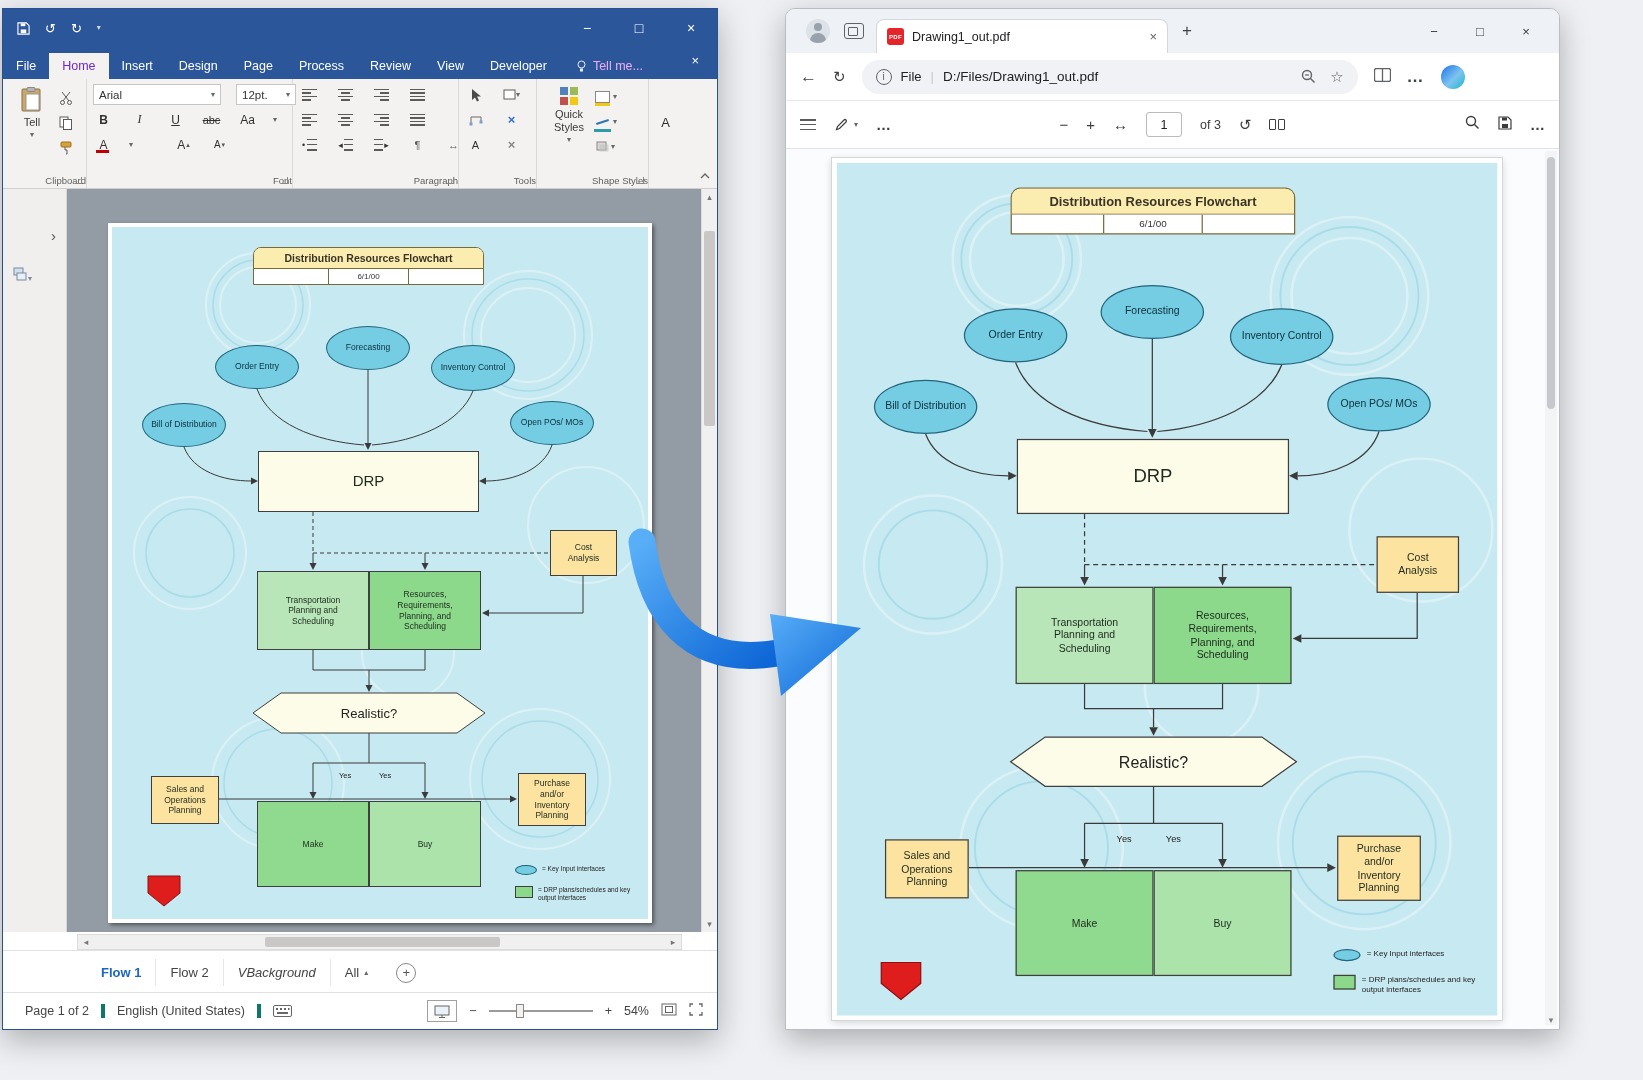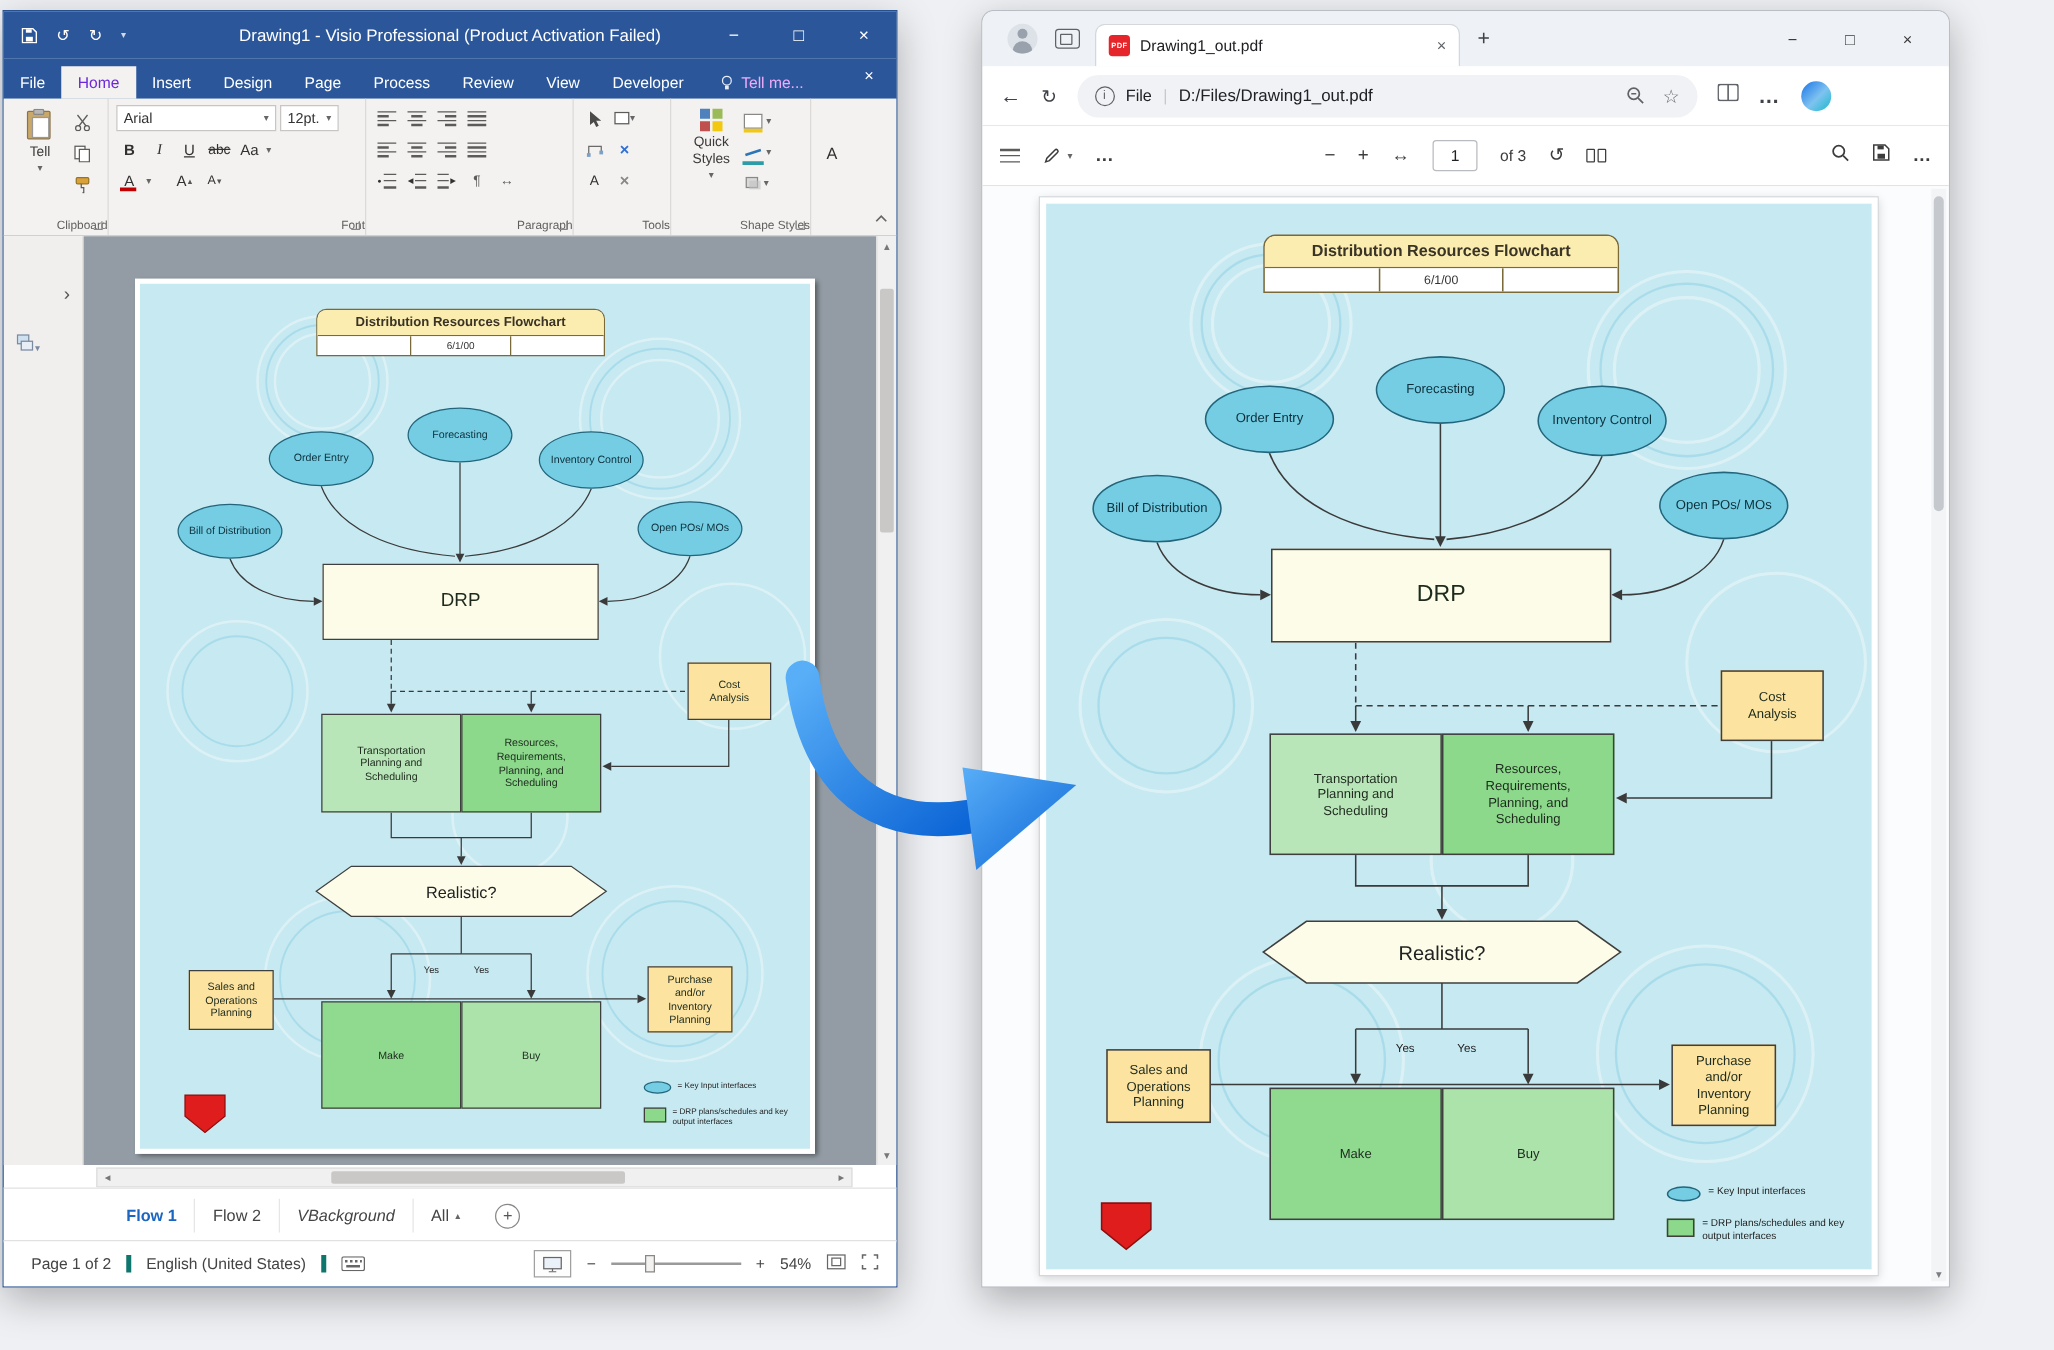--- a/index.html
+++ b/index.html
@@ -19,21 +19,21 @@
   .v-tab{padding:6px 13px;font-size:12.5px}
   .v-tab.active{background:#f3f2f1;color:#6d28d9}
   .tellme{display:flex;align-items:center;gap:6px;margin-left:16px;padding-bottom:6px;font-size:12.5px;color:#f0abfc}
   .v-tabs .corner-x{position:absolute;right:18px;top:6px;font-size:13px}
 
   .v-ribbon{height:110px;background:#f3f2f1;border-bottom:1px solid #d2d0ce;display:flex;position:relative}
   .grp{position:relative;height:100%;border-right:1px solid #dcdad8;padding:5px 6px 16px;display:flex}
   .grp-label{position:absolute;bottom:2px;left:0;right:0;text-align:right;font-size:9.5px;color:#605e5c}
   .launcher{position:absolute;bottom:4px;right:4px;width:7px;height:7px;border-right:1px solid #8a8886;border-bottom:1px solid #8a8886}
   .gcol{display:flex;flex-direction:column;gap:4px;align-items:flex-start}
-  .rrow{display:flex;gap:3px;align-items:center}
+  .rrow{display:flex;gap:15px;align-items:center}
   .bigbtn{width:46px;display:flex;flex-direction:column;align-items:center;padding-top:3px;gap:3px;font-size:11px;color:#3b3a39}
   .sbtn{min-width:21px;height:21px;display:inline-flex;align-items:center;justify-content:center;font-size:12px;color:#323130;border-radius:2px;position:relative}
   .combo{display:flex;align-items:center;justify-content:space-between;border:1px solid #c8c6c4;background:#fff;height:21px;font-size:11.5px;padding:0 5px;color:#333}
   .caret{font-size:8px;color:#666;line-height:1}
   .b{font-weight:bold}.i{font-style:italic;font-family:"Liberation Serif",serif}.u{text-decoration:underline}
   .strike{text-decoration:line-through;font-size:11px}
   .fontcolor::after{content:"";position:absolute;bottom:2px;left:3px;right:5px;height:3px;background:#c00000}
   .supc{font-size:7px;margin-left:1px;color:#555}
   .bars{width:15px;height:12px;display:flex;flex-direction:column;justify-content:space-between}
   .bars i{display:block;height:1.5px;background:#5c5b5a}
@@ -141,21 +141,20 @@
     <div class="qat">
       <svg width="13" height="13" viewBox="0 0 14 14">
           <path d="M1,1 h9 l3,3 v9 h-12 z" fill="none" stroke="#fff" stroke-width="1.2"></path>
           <rect x="4" y="8" width="6" height="4" fill="#fff"></rect>
           <rect x="4" y="1.5" width="5" height="3" fill="#fff"></rect>
         </svg>
       <span class="gi">↺</span>
       <span class="gi">↻</span>
       <span class="caret" style="color:#cfd9ea">▾</span>
     </div>
-    <span class="v-title">Drawing1 - Visio Professional (Product Activation Failed)</span>
     <div class="v-winbtns">
       <span class="v-winbtn">−</span>
       <span class="v-winbtn">□</span>
       <span class="v-winbtn">×</span>
     </div>
   </div>
 
   <div class="v-tabs">
     <span class="v-tab">File</span>
     <span class="v-tab active">Home</span>
@@ -214,21 +213,21 @@
       <span class="launcher"></span>
     </div>
 
     <div class="grp" style="width:206px">
       <div class="gcol">
         <div class="rrow">
           <div class="combo" style="width:128px">
             <span>Arial</span>
             <span class="caret">▾</span>
           </div>
-          <div class="combo" style="width:47px">
+          <div class="combo" style="width:60px">
             <span>12pt.</span>
             <span class="caret">▾</span>
           </div>
         </div>
         <div class="rrow">
           <span class="sbtn b">B</span>
           <span class="sbtn i">I</span>
           <span class="sbtn u">U</span>
           <span class="sbtn strike">abc</span>
           <span class="sbtn">Aa</span>

